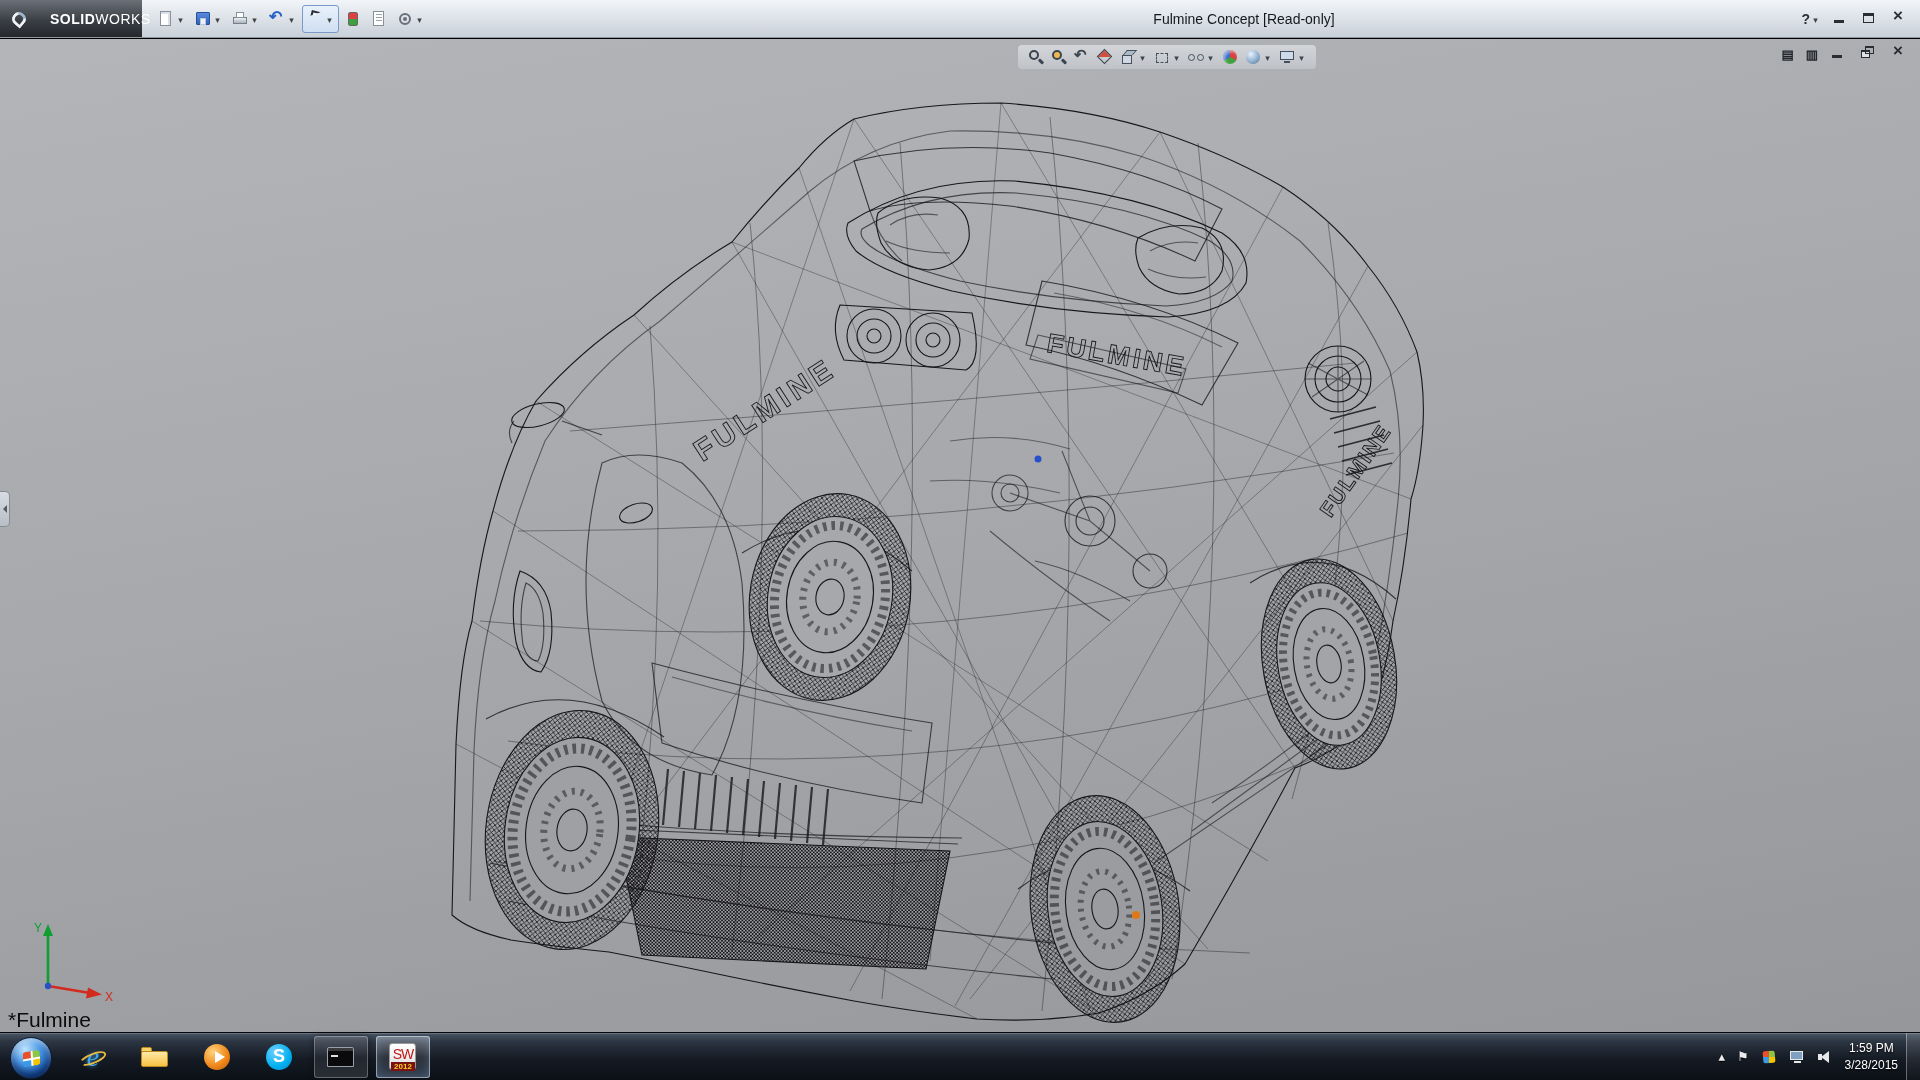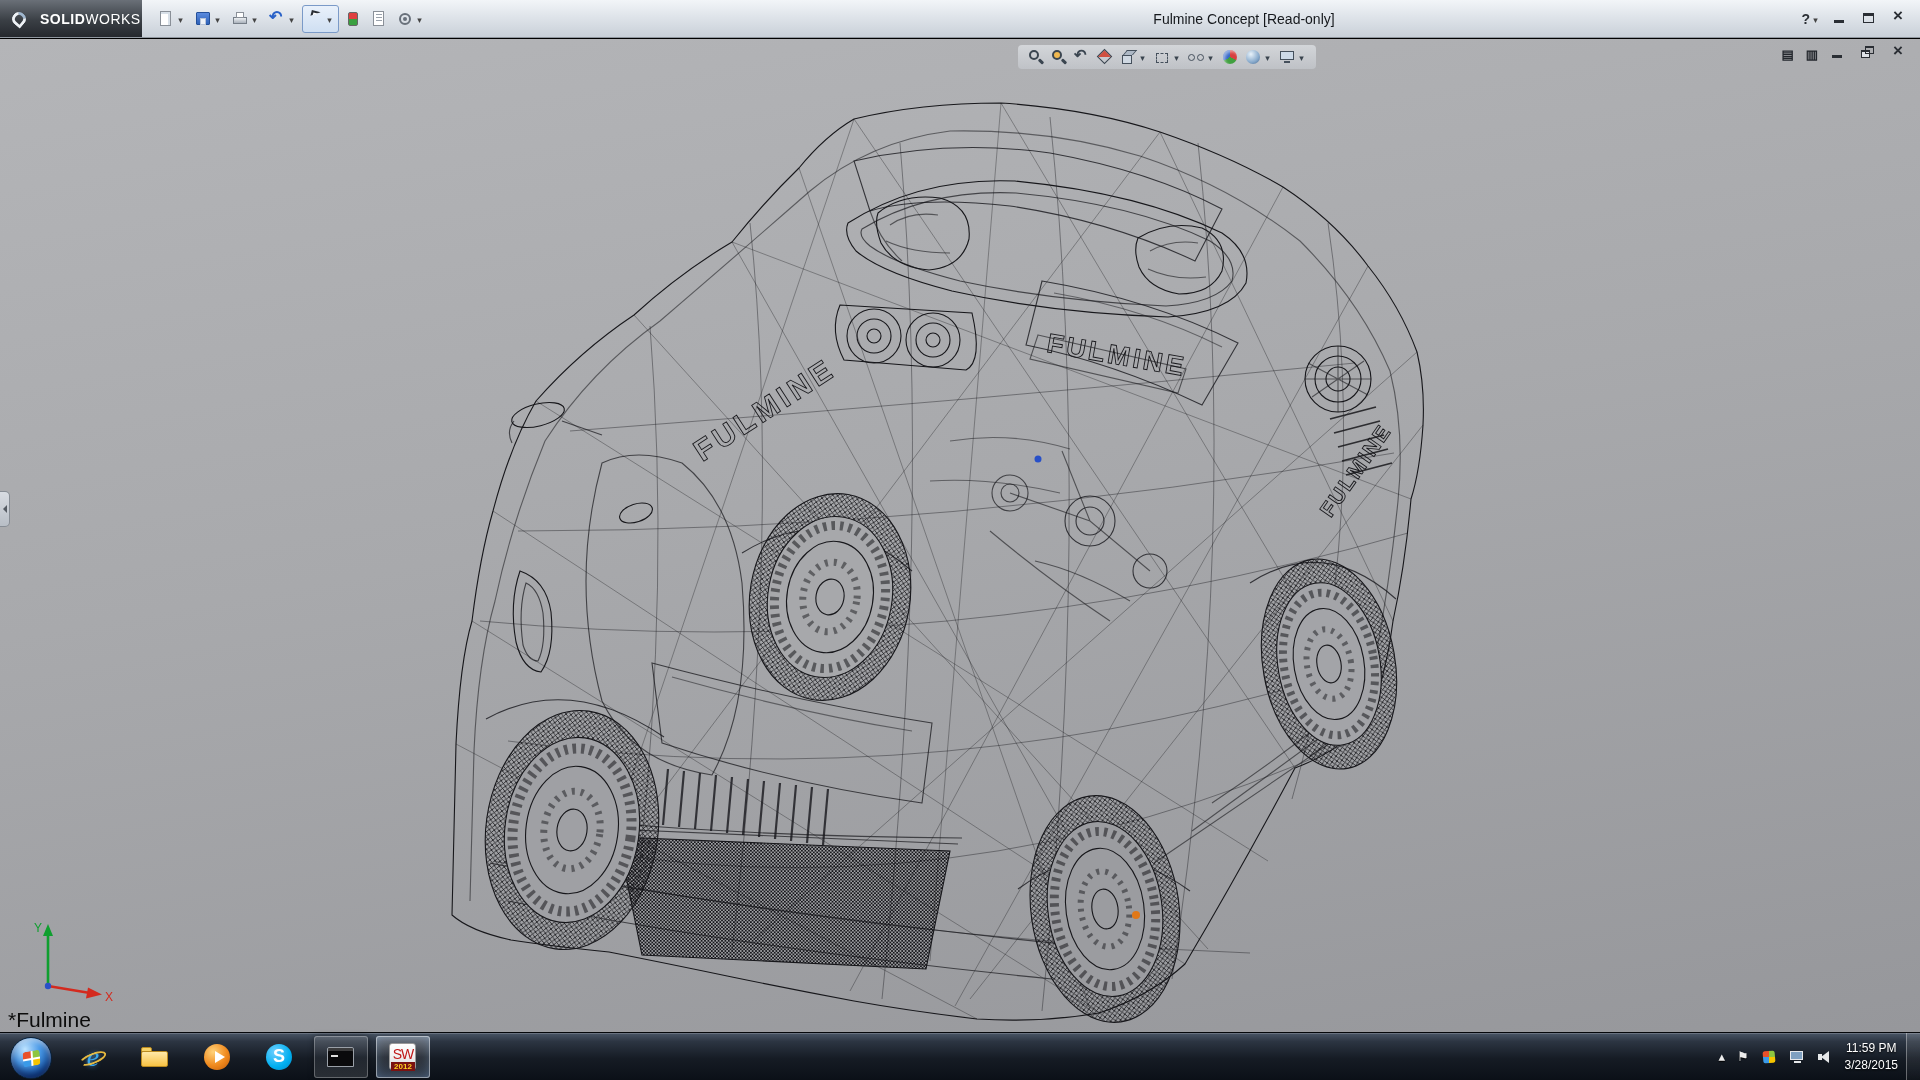--- a/index.html
+++ b/index.html
@@ -6,21 +6,21 @@
   html,body { width:1920px; height:1080px; overflow:hidden; font-family:"Liberation Sans",sans-serif; }
   button { font:inherit; cursor:default; }
 
   #screen { position:relative; width:1920px; height:1080px; background:#000; }
 
   
   #titlebar { position:absolute; top:0; left:0; right:0; height:38px;
     background:linear-gradient(#f2f5f8,#dfe4ea 45%,#c9d0d8); border-bottom:1px solid #8f969e;
     display:flex; align-items:center; }
   .brand { height:100%; width:142px; background:linear-gradient(#6a7078,#3a3f45 55%,#25282d);
-    display:flex; align-items:center; gap:12px; padding-left:10px; flex:none; }
+    display:flex; align-items:center; gap:22px; padding-left:10px; flex:none; }
   .brand-text { color:#fff; font-size:14px; letter-spacing:.5px; white-space:nowrap; }
   .brand-text b { font-weight:bold; }
   .ds-logo { width:18px; height:18px; position:relative; flex:none; }
   .ds-logo::before { content:""; position:absolute; inset:2px; border:3px solid #eef2f6;
     border-radius:50% 50% 0 50%; transform:rotate(40deg); border-top-color:#9fb6ce; }
 
   .main-toolbar { display:flex; align-items:center; margin-left:12px; gap:2px; }
   .tb-btn { display:flex; align-items:center; height:28px; padding:0 3px; background:transparent; border:0; }
   .tb-btn.active { border:1px solid #7a9ac8; background:linear-gradient(#e9f1fb,#cfdff2); border-radius:3px; }
 
@@ -542,19 +542,19 @@
 
           <span class="ic ic-display"></span>
         </button>
         <button class="tray-btn">
 
           <span class="ic ic-volume"></span>
         </button>
       </div>
 
     <div class="clock">
-      <div>11:59 PM</div>
+      <div>1:59 PM</div>
       <div>3/28/2015</div>
     </div>
 
     <div class="show-desktop"></div>
   </footer>
 </div>
 
 </body></html>

